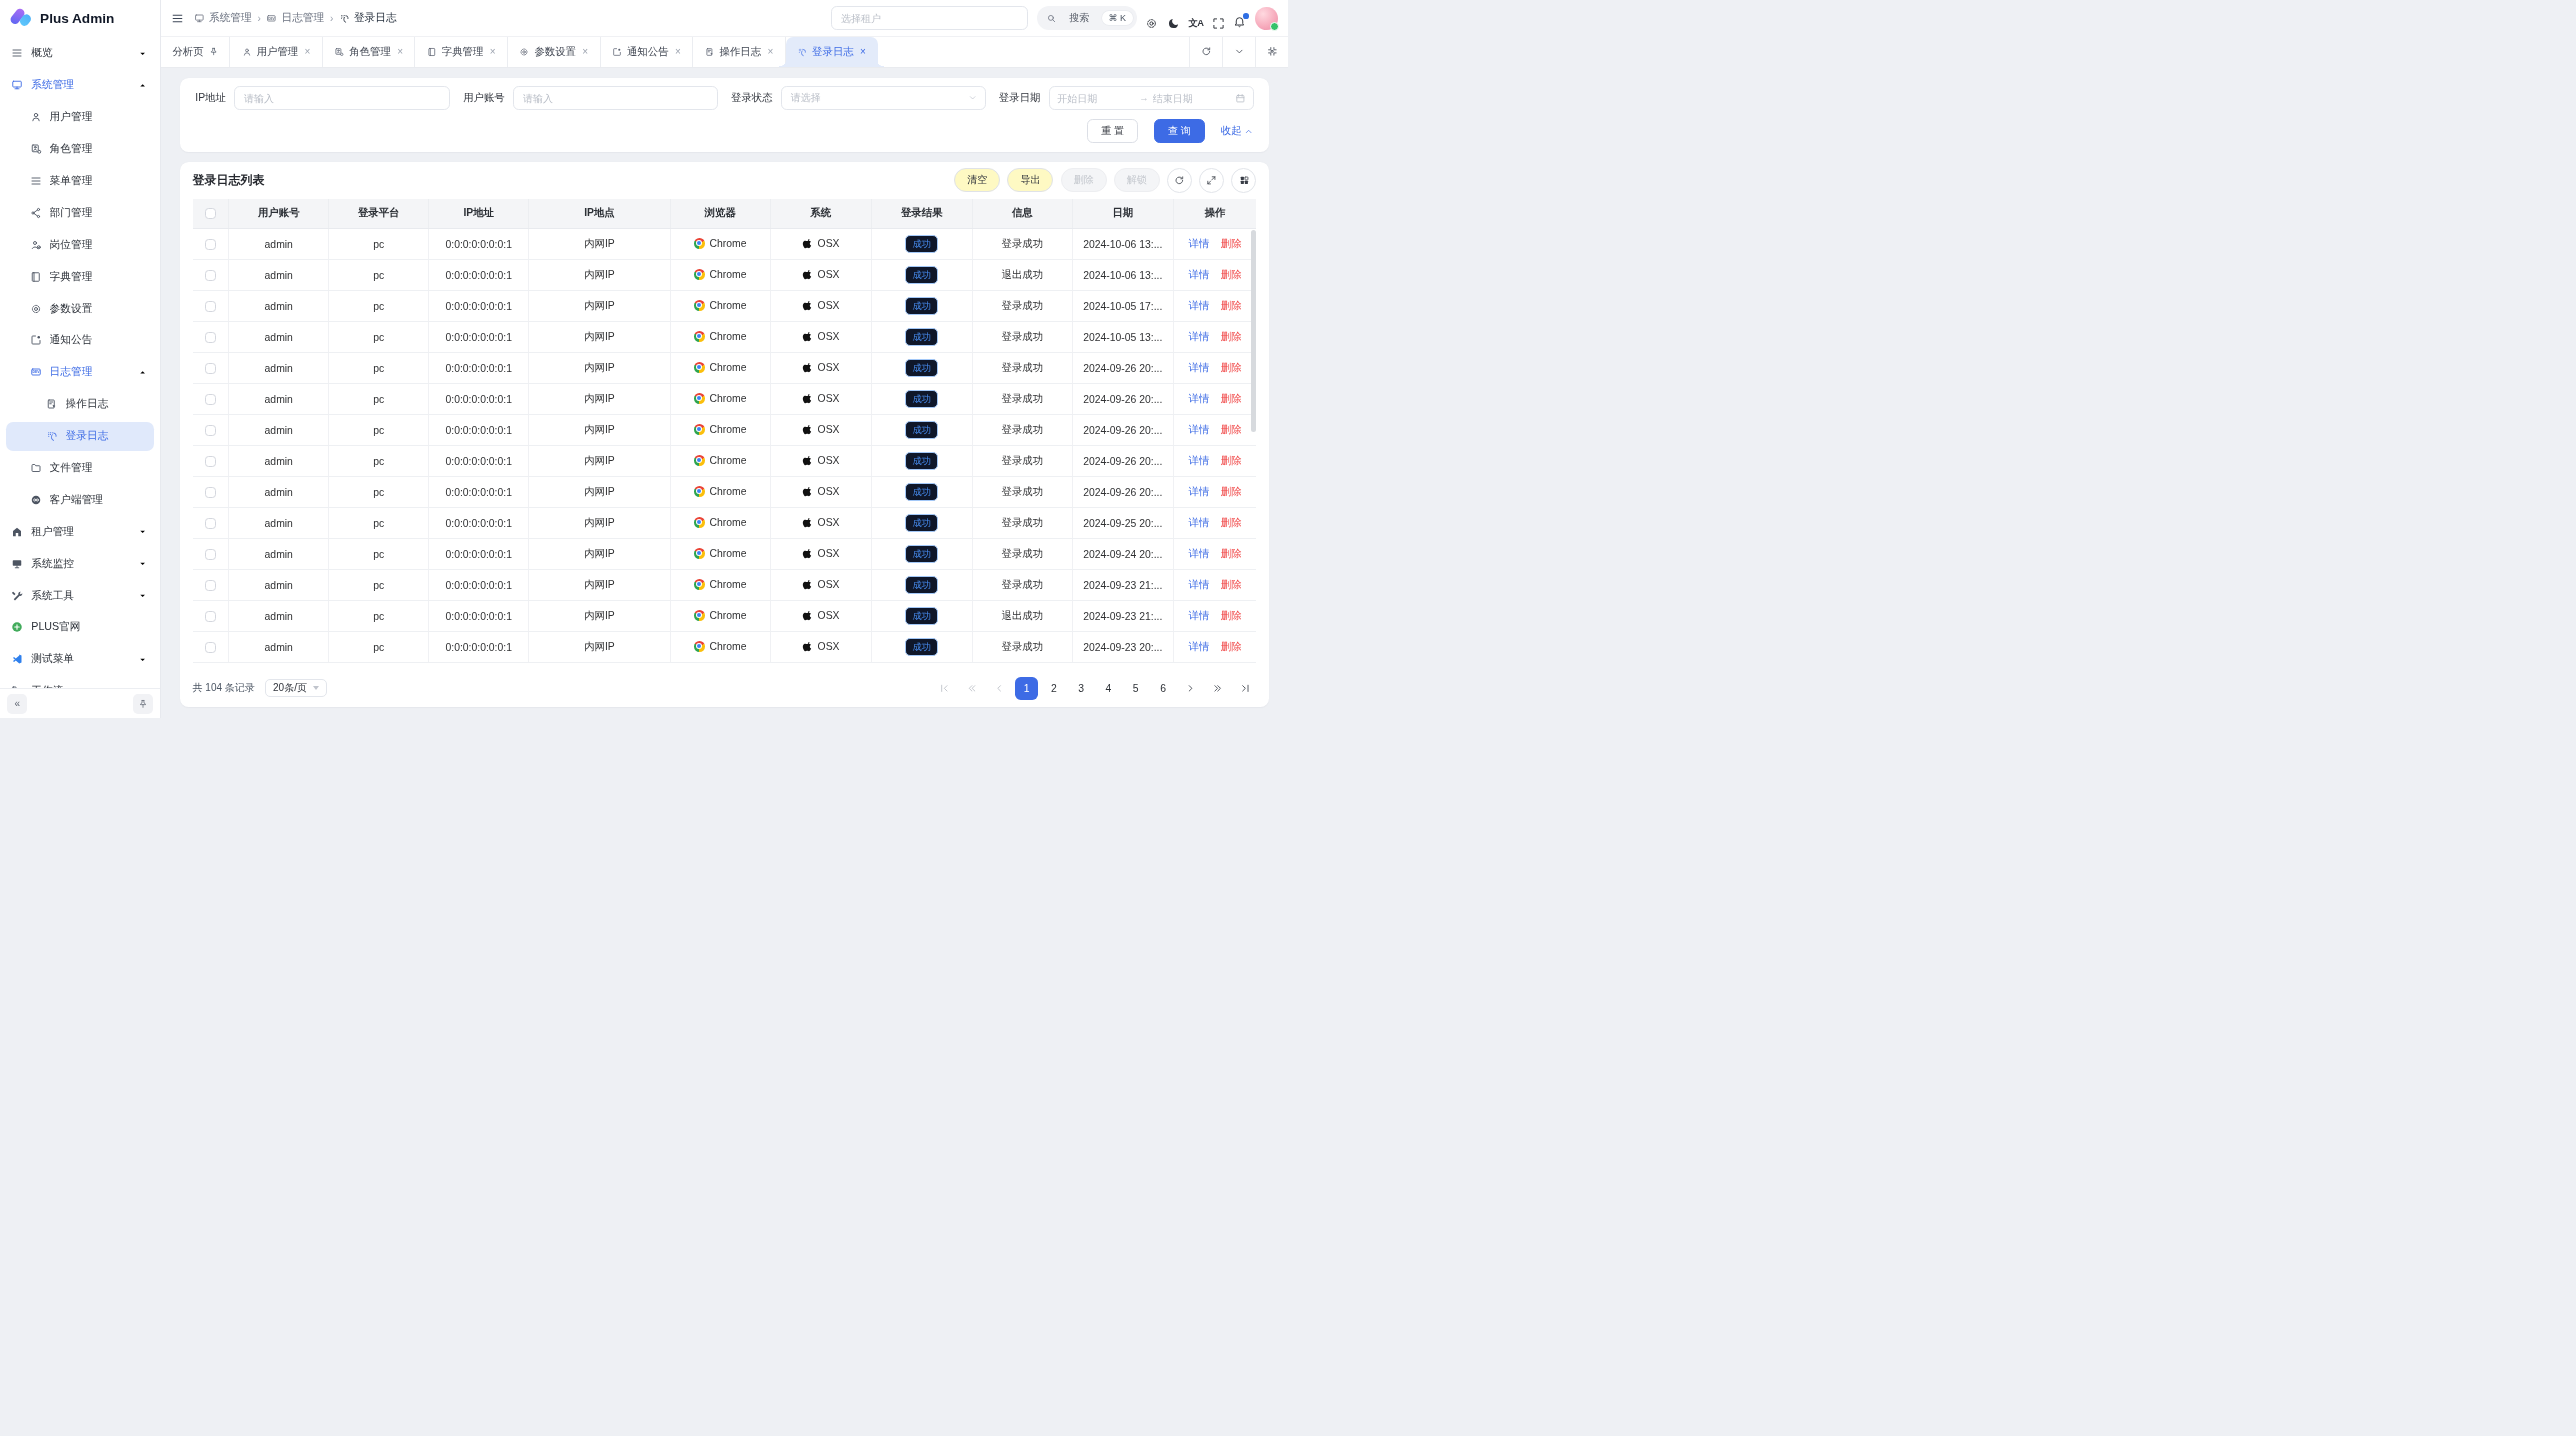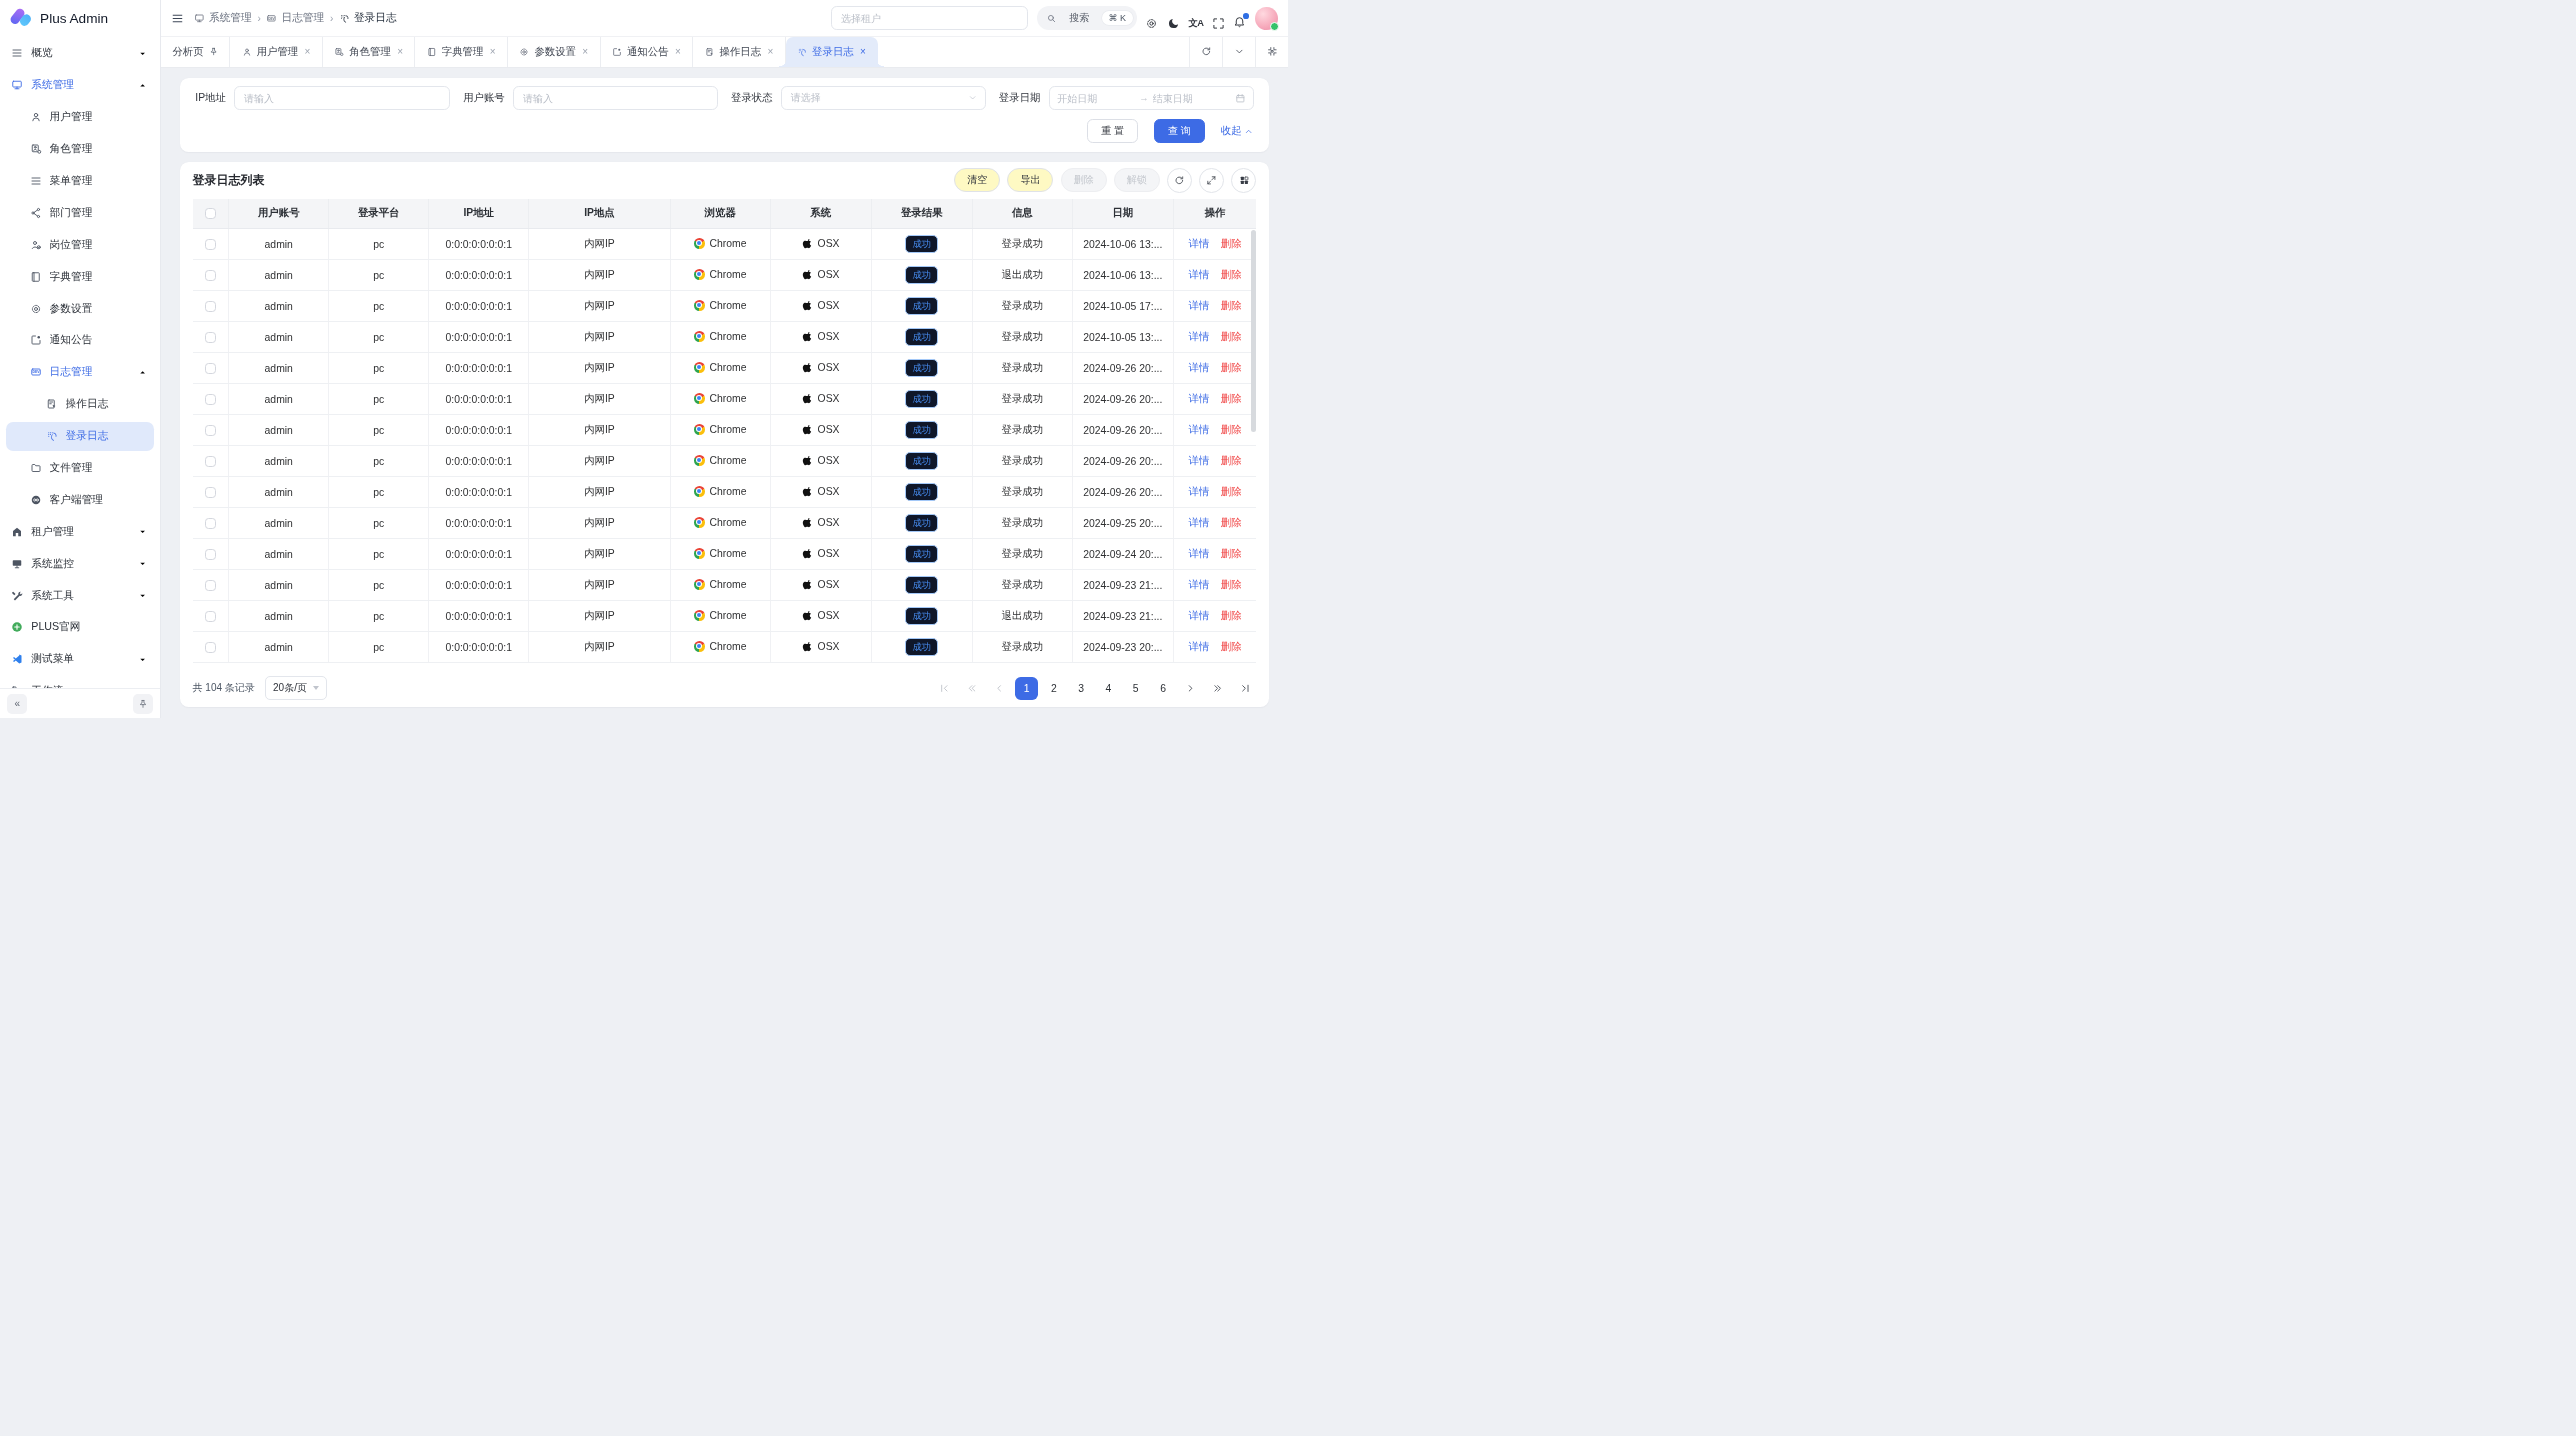--- a/index.html
+++ b/index.html
@@ -10,21 +10,21 @@
 
   
   .ic{fill:none;stroke:currentColor;stroke-width:1.8;stroke-linecap:round;stroke-linejoin:round;flex:none}
 
   
   .sidebar{width:161px;height:100%;background:#fff;border-right:0.7px solid #e7e9ee;display:flex;flex-direction:column}
   .logo{height:36px;display:flex;align-items:center;gap:7.2px;padding:0 11.4px;flex:none}
   .logo-mark{position:relative;width:21.5px;height:21.5px;flex:none}
   .logo-mark::before{content:"";position:absolute;left:2.1px;top:0.7px;width:9.3px;height:17px;border-radius:5px;transform:rotate(38deg);background:linear-gradient(160deg,#b06df5,#5a67f2)}
   .logo-mark::after{content:"";position:absolute;left:9.3px;top:7.2px;width:8.6px;height:12px;border-radius:4.3px;transform:rotate(38deg);background:linear-gradient(180deg,#4fb2f8,#5ec7fb)}
-  .logo-title{font-size:13.6px;font-weight:normal;color:#111827}
+  .logo-title{font-size:13.6px;font-weight:bold;color:#111827}
   .menu{flex:1;overflow:hidden;padding:2.9px 5.7px}
   .m-item{height:29px;margin-bottom:2.9px;display:flex;align-items:center;gap:7.9px;padding:0 7.2px 0 5.7px;border-radius:7.2px;color:#2b3038;font-size:10.7px;cursor:pointer}
   .m-item .ic{width:12px;height:12px;color:#4d5562}
   .m-item .lbl{flex:1;white-space:nowrap;overflow:hidden}
   .m-item .chev{width:9.3px;height:9.3px;color:#8b909a;margin-left:auto}
   .m-item.l1{padding-left:24px}
   .m-item.l2{padding-left:40px}
   .m-item.hl{color:var(--primary)}
   .m-item.hl .ic,.m-item.hl .chev{color:var(--primary)}
   .m-item.active{background:#E0E9FB;color:var(--primary)}
@@ -121,21 +121,21 @@
   .apl{width:10.7px;height:10.7px;fill:#111;stroke:none;flex:none}
   .badge{display:inline-flex;height:18px;padding:0 6.4px;align-items:center;border:0.7px solid #A3C8F8;background:#0f172a;color:#478CEF;border-radius:5px;font-size:9.3px}
   .lnk{color:var(--primary);cursor:pointer}
   .lnk.red{color:var(--danger);margin-left:8.6px}
   .vscroll{position:absolute;top:31.5px;right:0;width:5.7px;bottom:1.4px}
   .vthumb{width:5.7px;height:46%;background:#d7dade;border-radius:2.9px}
 
   
   .pager-row{height:37px;display:flex;align-items:center;flex:none}
   .total-txt{color:#4b5563;font-size:10px}
-  .size-select{margin-left:10px;height:24px;border:0.7px solid #e3e6ec;border-radius:5px;display:inline-flex;align-items:center;gap:5.7px;padding:0 7.2px;color:#30343c;cursor:pointer}
+  .size-select{margin-left:10px;height:18px;border:0.7px solid #e3e6ec;border-radius:5px;display:inline-flex;align-items:center;gap:5.7px;padding:0 7.2px;color:#30343c;cursor:pointer}
   .tri{width:0;height:0;border-left:3.6px solid transparent;border-right:3.6px solid transparent;border-top:4.3px solid #c0c4cc}
   .pager{margin-left:auto;display:flex;align-items:center;gap:4.3px}
   .pg{min-width:23px;height:23px;border-radius:5.7px;display:inline-flex;align-items:center;justify-content:center;font-size:10.4px;color:#2c3036;cursor:pointer;font-weight:500}
   .pg.active{background:var(--primary);color:#fff}
   .pg-nav{color:#313640}
   .pg-nav.dim{color:#b6bac2}
   .pg-nav .ic{width:10.7px;height:10.7px}
 </style>
 </head>
 <body>

